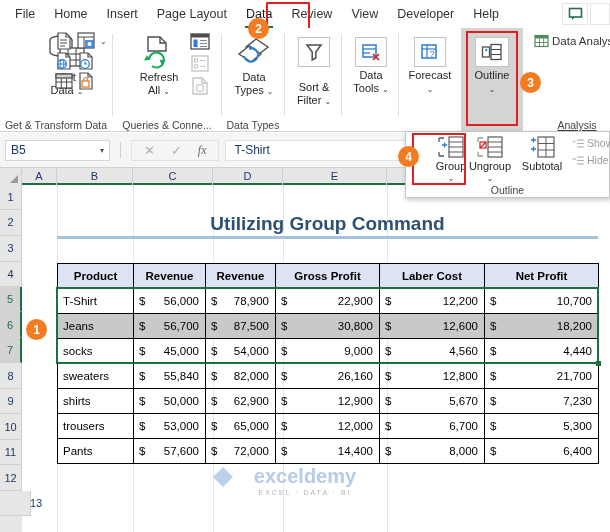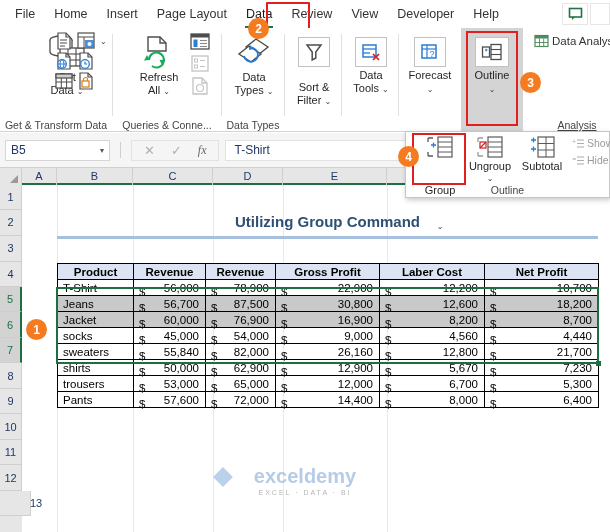--- a/index.html
+++ b/index.html
@@ -122,29 +122,29 @@
     position:absolute; left:0; width:22px; font-size:11px; color:#1f3864;
     text-align:center; border-bottom:1px solid #cfcfcf;
     border-right:1px solid #cfcfcf; background:#e6e6e6;
   }
   .rowhdr.sel { background:#d3d3d3; border-right:2px solid #1d6f42; color:#1d6f42; }
   .gridarea { position:absolute; left:22px; top:17px; right:0; bottom:0; background:#ffffff; }
   .vline { position:absolute; top:0; bottom:0; width:1px; background:#e8e8e8; }
 
   
   .sheet-title {
-    position:absolute; font-weight:bold; font-size:15px; color:#2e5073;
+    position:absolute; font-weight:bold; font-size:19px; color:#2e5073;
     text-align:center;
   }
   .title-rule { position:absolute; height:3px; background:#a8c0e0; }
 
   .tbl { position:absolute; border-collapse:collapse; table-layout:fixed; }
   .tbl td, .tbl th {
     border:1px solid #000000; font-size:11.5px; color:#000;
-    height:16px; padding:0 5px; vertical-align:middle;
+    height:25px; padding:0 5px; vertical-align:middle;
   }
   .tbl th {
     background:#dce3f2; font-weight:bold; text-align:center; font-size:11.5px;
   }
   .tbl td.prod { text-align:left; }
   .tbl td.num { text-align:right; position:relative; padding-right:6px; }
   .tbl td.num .dollar { position:absolute; left:5px; top:0; line-height:25px; }
   .r-sel td { background:#c9c9c9; }
   .r-active td { background:#ffffff; }
 
@@ -482,28 +482,20 @@
           <td class="num"><span class="dollar">$</span><span>10,700</span></td>
         </tr>
         <tr class="r-sel">
           <td class="prod">Jeans</td>
           <td class="num"><span class="dollar">$</span><span>56,700</span></td>
           <td class="num"><span class="dollar">$</span><span>87,500</span></td>
           <td class="num"><span class="dollar">$</span><span>30,800</span></td>
           <td class="num"><span class="dollar">$</span><span>12,600</span></td>
           <td class="num"><span class="dollar">$</span><span>18,200</span></td>
         </tr>
-        <tr class="r-sel">
-          <td class="prod">Jacket</td>
-          <td class="num"><span class="dollar">$</span><span>60,000</span></td>
-          <td class="num"><span class="dollar">$</span><span>76,900</span></td>
-          <td class="num"><span class="dollar">$</span><span>16,900</span></td>
-          <td class="num"><span class="dollar">$</span><span>8,200</span></td>
-          <td class="num"><span class="dollar">$</span><span>8,700</span></td>
-        </tr>
         <tr>
           <td class="prod">socks</td>
           <td class="num"><span class="dollar">$</span><span>45,000</span></td>
           <td class="num"><span class="dollar">$</span><span>54,000</span></td>
           <td class="num"><span class="dollar">$</span><span>9,000</span></td>
           <td class="num"><span class="dollar">$</span><span>4,560</span></td>
           <td class="num"><span class="dollar">$</span><span>4,440</span></td>
         </tr>
         <tr>
           <td class="prod">sweaters</td>
@@ -545,21 +537,21 @@
 
     <div class="wm" style="left:215px; top:297px; width:180px;">
       <div class="w1">exceldemy</div>
       <div class="w2">EXCEL · DATA · BI</div>
     </div>
     <div class="wm-sq" style="left:216px; top:302px; transform:rotate(45deg);"></div>
   </div>
 
   <div class="dropdown">
 
-    <div class="dd-btn" style="left:10px; width:48px;gap:24px;">
+    <div class="dd-btn" style="left:21px; width:48px;">
       <svg width="30" height="24" viewBox="0 0 30 24">
         <path d="M3 3 h5 M3 3 v4 M3 17 v4 M3 21 h5" fill="none" stroke="#5a5a5a" stroke-width="1.3"></path>
         <path d="M6 10 h5 M8.5 7.5 v5" stroke="#2b7cd3" stroke-width="1.3"></path>
         <rect x="13" y="2" width="14" height="20" fill="#fff" stroke="#5a5a5a" stroke-width="1.2"></rect>
         <line x1="13" y1="7" x2="27" y2="7" stroke="#5a5a5a" stroke-width="1"></line>
         <line x1="13" y1="12" x2="27" y2="12" stroke="#5a5a5a" stroke-width="1"></line>
         <line x1="13" y1="17" x2="27" y2="17" stroke="#5a5a5a" stroke-width="1"></line>
       </svg>
       <div class="btn-lbl" style="margin-top:1px;">Group</div>
       <div class="chev" style="margin-top:2px;">⌄</div>

